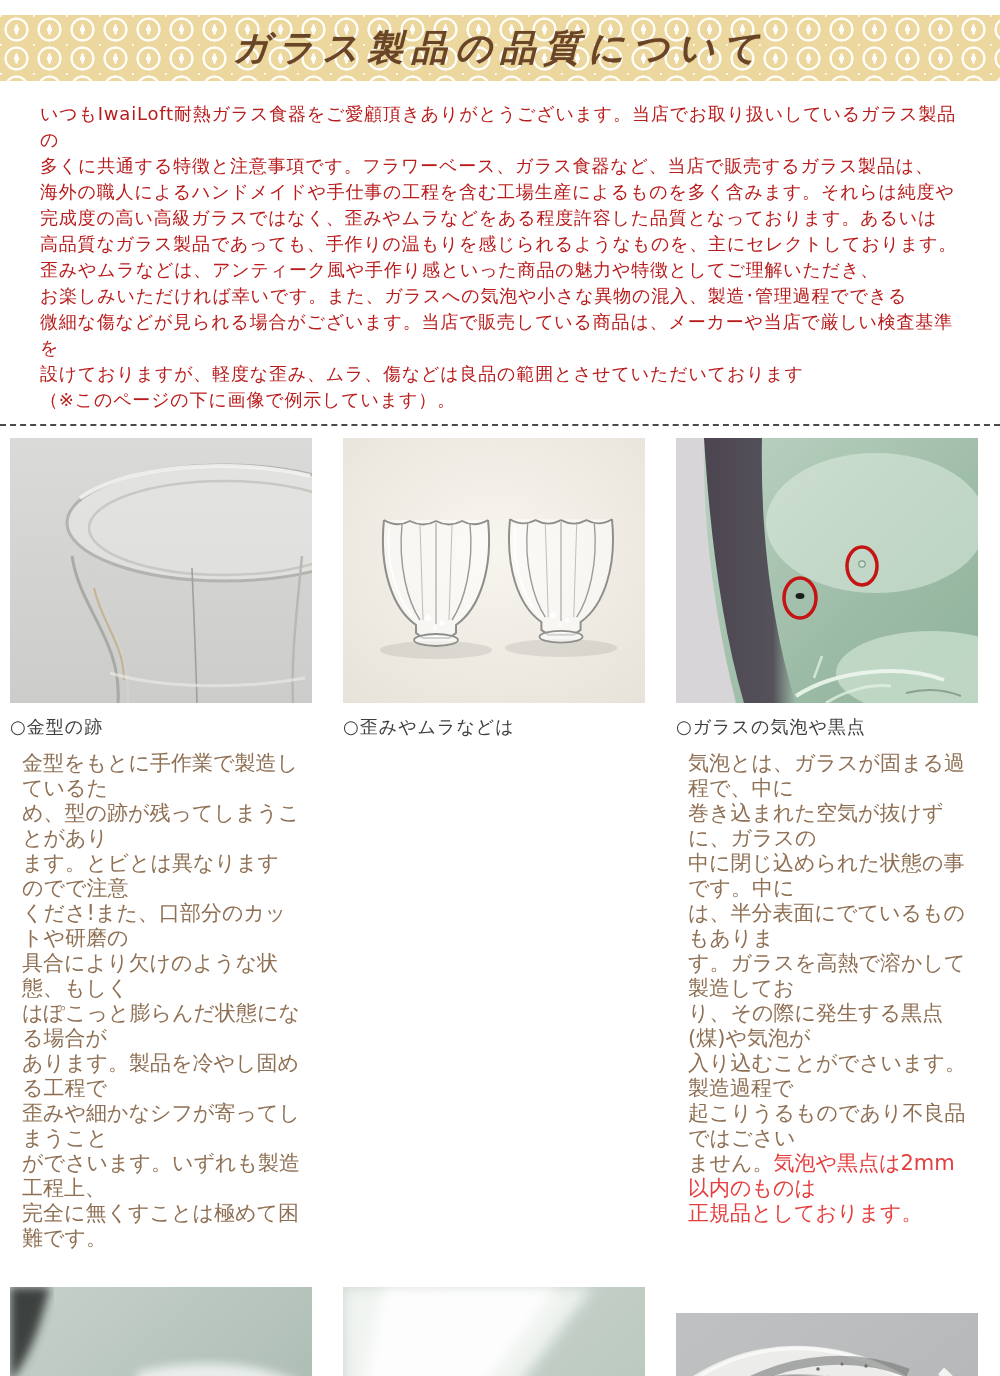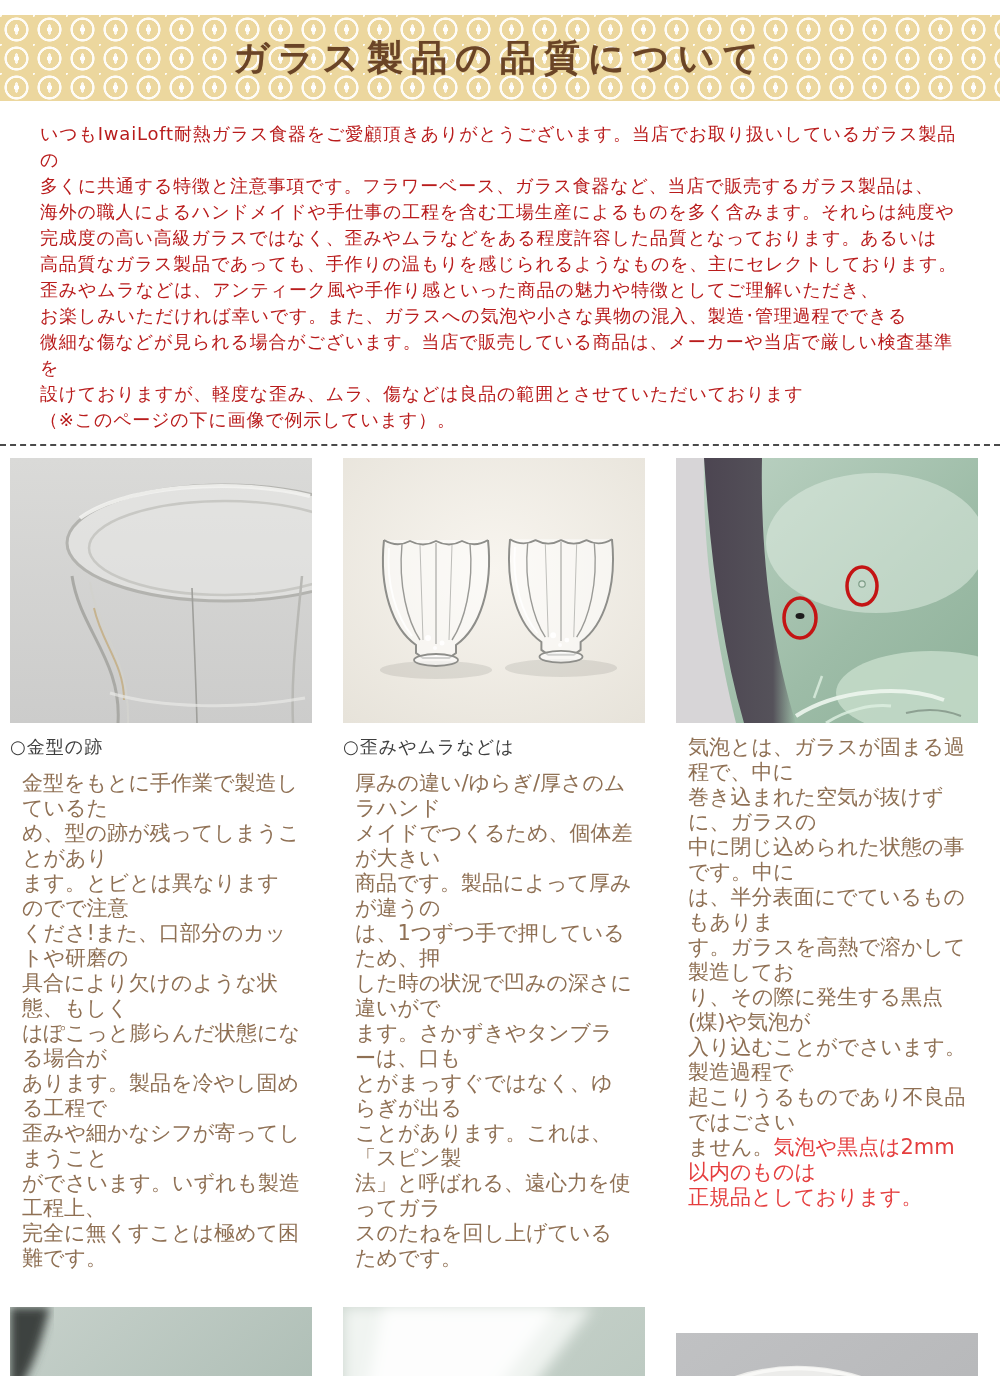--- a/index.html
+++ b/index.html
@@ -3,29 +3,30 @@
 <meta charset="utf-8">
 <style>
   html,body{margin:0;padding:0;}
   body{
     width:1000px;height:1376px;overflow:hidden;background:#ffffff;
     font-family:"DejaVu Sans","Liberation Sans",sans-serif;
     -webkit-font-smoothing:antialiased;
   }
   
   .banner{
-    margin-top:15px;height:86px;
+    margin-top:15px;height:66px;
     display:flex;align-items:center;justify-content:center;
     background-color:#ecd79e;
     background-image:
       radial-gradient(circle at 50% 50%, rgba(255,255,255,.90) 0 2.2px, rgba(255,255,255,0) 3px),
       radial-gradient(3px 8px at 50% 50%, rgba(255,255,255,.80) 0 70%, rgba(255,255,255,0) 71%),
       radial-gradient(circle at 50% 50%, rgba(255,255,255,0) 9.4px, rgba(255,255,255,.92) 10px 11.8px, rgba(255,255,255,0) 12.4px),
       radial-gradient(circle at 0 0, rgba(255,255,255,.9) 0 1.8px, rgba(255,255,255,0) 2.5px);
     background-size:33px 29px;
+    font-style:italic;
   }
   .banner h1{
     margin:0;font-size:36px;font-weight:700;letter-spacing:8px;
     color:#6a4426;text-shadow:0 0 1px rgba(106,68,38,.35);
   }
   
   .intro{
     margin:20px 40px 0 40px;
     font-size:18px;line-height:26px;letter-spacing:.8px;
     color:#b91c1c;white-space:pre-line;
@@ -126,30 +127,20 @@
           <circle cx="-1" cy="50" r="2" fill="#ffffff" opacity=".8"></circle>
         </g>
       </defs>
       <rect width="302" height="265" fill="url(#bg2)"></rect>
       <ellipse cx="93" cy="212" rx="56" ry="9" fill="rgba(110,110,105,.16)"></ellipse>
       <ellipse cx="218" cy="210" rx="56" ry="9" fill="rgba(110,110,105,.16)"></ellipse>
       <use href="#cup" transform="translate(93,140)"></use>
       <use href="#cup" transform="translate(218,138) scale(.98)"></use>
     </svg>
     <p class="col-head">○歪みやムラなどは</p>
-    <p class="col-body">厚みの違い/ゆらぎ/厚さのムラハンド
-メイドでつくるため、個体差が大きい
-商品です。製品によって厚みが違うの
-は、1つずつ手で押しているため、押
-した時の状況で凹みの深さに違いがで
-ます。さかずきやタンブラーは、口も
-とがまっすぐではなく、ゆらぎが出る
-ことがあります。これは、「スピン製
-法」と呼ばれる、遠心力を使ってガラ
-スのたねを回し上げているためです。</p>
   </div>
 
   <div class="cell">
     <svg class="cell-img" viewBox="0 0 302 265">
       <defs>
         <linearGradient id="grn" x1="0" y1="0" x2="1" y2="1">
           <stop offset="0" stop-color="#bcd2c3"></stop>
             <stop offset=".6" stop-color="#9dbca7"></stop>
             <stop offset="1" stop-color="#8fb19a"></stop>
         </linearGradient>
@@ -166,20 +157,21 @@
       <ellipse cx="255" cy="235" rx="95" ry="42" fill="#c6dcca" opacity=".85"></ellipse>
       <path d="M120,258 C160,232 225,226 268,242" fill="none" stroke="#edf6ee" stroke-width="4" opacity=".9"></path>
       <path d="M150,265 C170,252 195,246 215,248" fill="none" stroke="#dff0e2" stroke-width="3" opacity=".8"></path>
       <path d="M138,240 L146,218" stroke="#dff0e2" stroke-width="2.5" opacity=".8"></path>
       <path d="M230,255 C250,250 270,252 285,258" fill="none" stroke="#5c6a60" stroke-width="2" opacity=".5"></path>
       <ellipse cx="124" cy="158" rx="4.5" ry="3" fill="#1c1c1c"></ellipse>
       <circle cx="186" cy="126" r="3.2" fill="#d3e2d6" stroke="#7d9c86" stroke-width="1.2"></circle>
       <ellipse cx="124" cy="160" rx="16" ry="20" fill="none" stroke="#c41414" stroke-width="3.5"></ellipse>
       <ellipse cx="186" cy="128" rx="15" ry="19" fill="none" stroke="#c41414" stroke-width="3.5"></ellipse>
     </svg>
+    <p class="col-head">○ガラスの気泡や黒点</p>
     <p class="col-body"><span>気泡とは、ガラスが固まる過程で、中に
 巻き込まれた空気が抜けずに、ガラスの
 中に閉じ込められた状態の事です。中に
 は、半分表面にでているものもありま
 す。ガラスを高熱で溶かして製造してお
 り、その際に発生する黒点(煤)や気泡が
 入り込むことがでさいます。製造過程で
 起こりうるものであり不良品ではごさい
 ません。</span><span class="red">気泡や黒点は2mm以内のものは
 正規品としております。</span></p>

